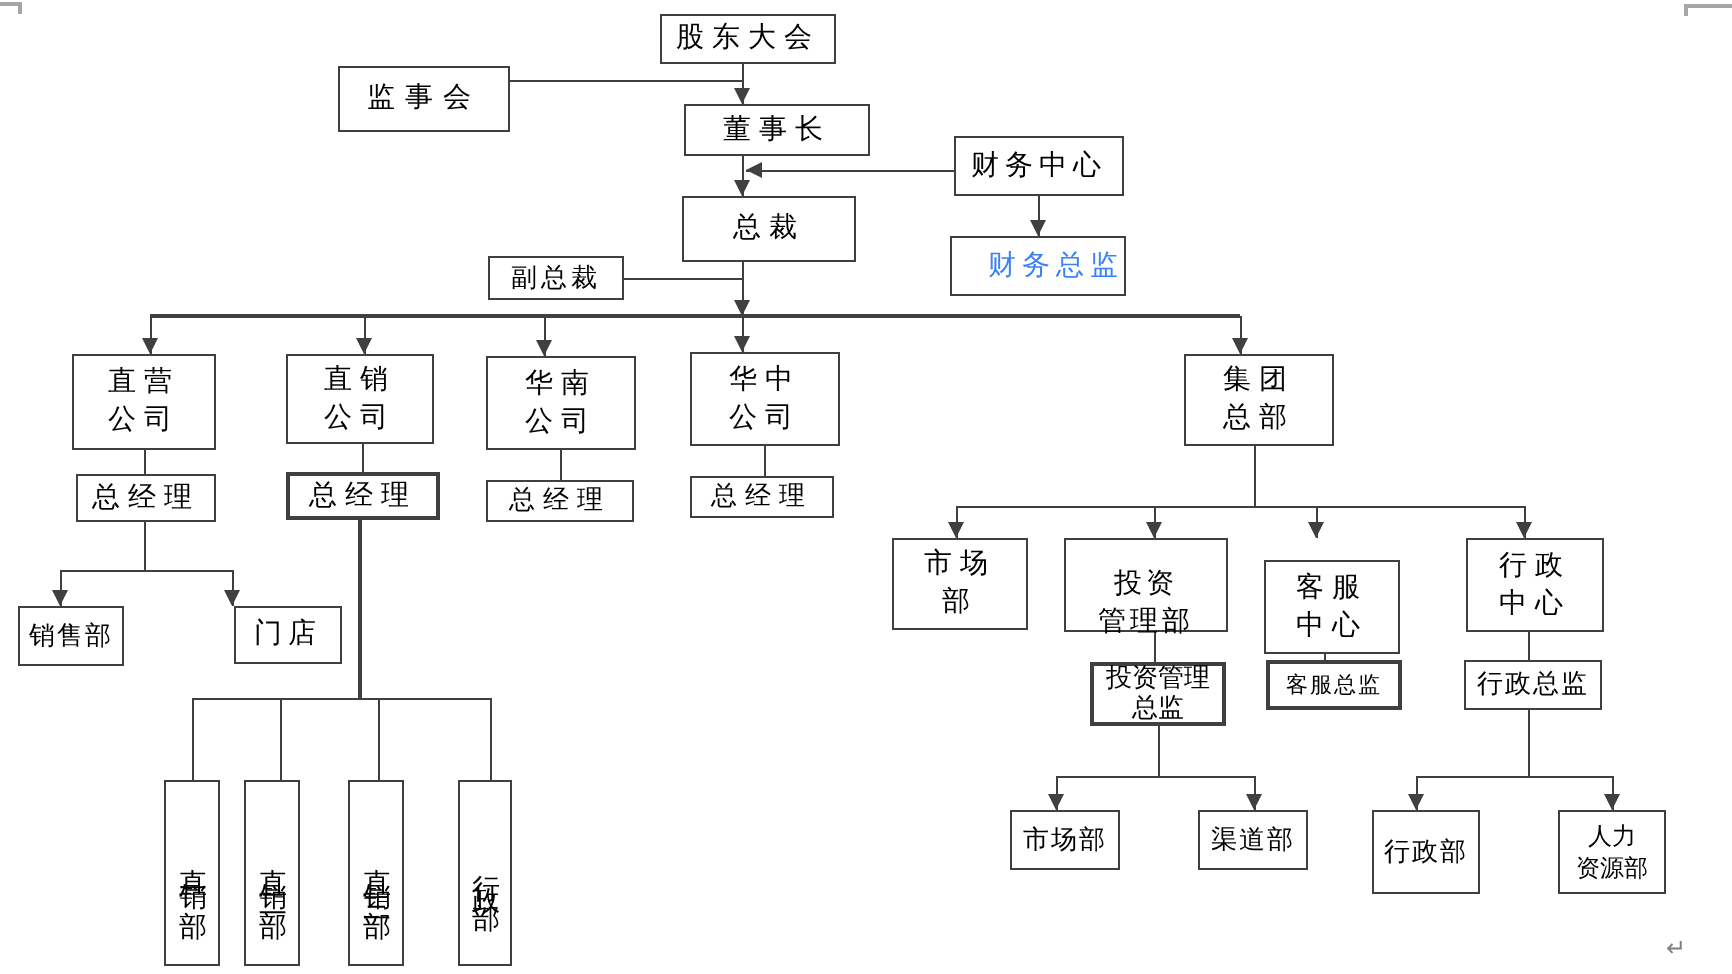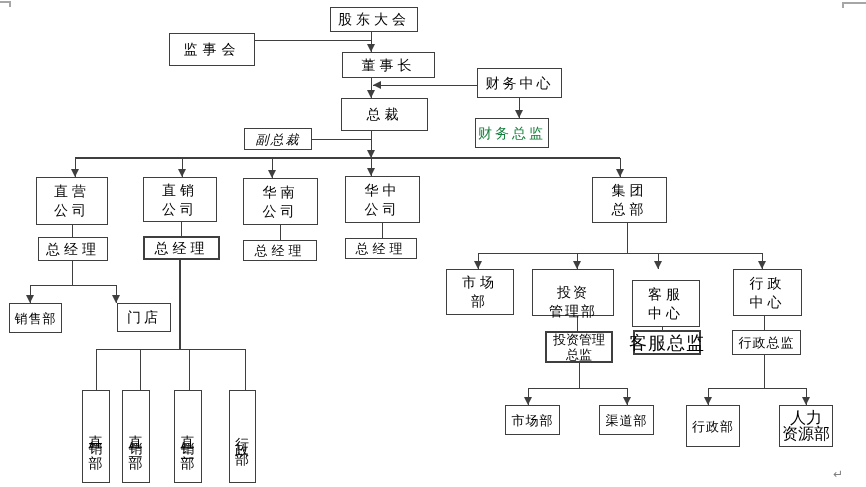--- a/index.html
+++ b/index.html
@@ -123,25 +123,25 @@
     </div>
     <div class="node" style="left: 342px; top: 52px; width: 93px; height: 26px; border-color: rgb(63, 63, 63); color: rgb(0, 0, 0);">
       <div class="nline" style="letter-spacing: 4px;">董事长</div>
     </div>
     <div class="node" style="left: 477px; top: 68px; width: 85px; height: 30px; border-color: rgb(63, 63, 63); color: rgb(0, 0, 0);">
       <div class="nline" style="letter-spacing: 3px;">财务中心</div>
     </div>
     <div class="node" style="left: 341px; top: 98px; width: 87px; height: 33px; border-color: rgb(63, 63, 63); color: rgb(0, 0, 0);">
       <div class="nline" style="letter-spacing: 4px;">总裁</div>
     </div>
-    <div class="node" style="left: 475px; top: 118px; width: 74px; height: 30px; border-color: rgb(63, 63, 63); color: #15803d;">
+    <div class="node" style="left: 475px; top: 118px; width: 88px; height: 30px; border-color: rgb(63, 63, 63); color: #3b82f6; align-items: flex-end;">
       <div class="nline" style="letter-spacing: 3px;">财务总监</div>
     </div>
     <div class="node" style="left: 244px; top: 128px; width: 68px; height: 22px; border-color: rgb(63, 63, 63); color: rgb(0, 0, 0); font-size: 13px;">
-      <div class="nline" style="letter-spacing: 2px; font-style: italic;">副总裁</div>
+      <div class="nline" style="letter-spacing: 2px;">副总裁</div>
     </div>
     <div class="node" style="left: 36px; top: 177px; width: 72px; height: 48px; border-color: rgb(63, 63, 63); color: rgb(0, 0, 0);">
       <div class="nline" style="letter-spacing: 4px;">直营</div>
       <div class="nline" style="letter-spacing: 4px;">公司</div>
     </div>
     <div class="node" style="left: 143px; top: 177px; width: 74px; height: 45px; border-color: rgb(63, 63, 63); color: rgb(0, 0, 0);">
       <div class="nline" style="letter-spacing: 4px;">直销</div>
       <div class="nline" style="letter-spacing: 4px;">公司</div>
     </div>
     <div class="node" style="left: 243px; top: 178px; width: 75px; height: 47px; border-color: rgb(63, 63, 63); color: rgb(0, 0, 0);">
@@ -199,32 +199,32 @@
       <div class="nline" style="letter-spacing: 4px;">中心</div>
     </div>
     <div class="node" style="left: 733px; top: 269px; width: 69px; height: 47px; border-color: rgb(63, 63, 63); color: rgb(0, 0, 0);">
       <div class="nline" style="letter-spacing: 4px;">行政</div>
       <div class="nline" style="letter-spacing: 4px;">中心</div>
     </div>
     <div class="node thick" style="left: 545px; top: 331px; width: 68px; height: 32px; border-color: rgb(63, 63, 63); color: rgb(0, 0, 0); font-size: 13px;">
       <div class="nline" style="letter-spacing: 0px; line-height: 15px;">投资管理</div>
       <div class="nline" style="letter-spacing: 0px; line-height: 15px;">总监</div>
     </div>
-    <div class="node thick" style="left: 633px; top: 330px; width: 68px; height: 25px; border-color: rgb(63, 63, 63); color: rgb(0, 0, 0); font-size: 18px;">
+    <div class="node thick" style="left: 633px; top: 330px; width: 68px; height: 25px; border-color: rgb(63, 63, 63); color: rgb(0, 0, 0); font-size: 11px;">
       <div class="nline" style="letter-spacing: 1px;">客服总监</div>
     </div>
     <div class="node" style="left: 732px; top: 330px; width: 69px; height: 25px; border-color: rgb(63, 63, 63); color: rgb(0, 0, 0); font-size: 13px;">
       <div class="nline" style="letter-spacing: 1px;">行政总监</div>
     </div>
     <div class="node" style="left: 505px; top: 405px; width: 55px; height: 30px; border-color: rgb(63, 63, 63); color: rgb(0, 0, 0); font-size: 13px;">
       <div class="nline" style="letter-spacing: 1px;">市场部</div>
     </div>
     <div class="node" style="left: 599px; top: 405px; width: 55px; height: 30px; border-color: rgb(63, 63, 63); color: rgb(0, 0, 0); font-size: 13px;">
       <div class="nline" style="letter-spacing: 1px;">渠道部</div>
     </div>
     <div class="node" style="left: 686px; top: 405px; width: 54px; height: 42px; border-color: rgb(63, 63, 63); color: rgb(0, 0, 0); font-size: 13px;">
       <div class="nline" style="letter-spacing: 1px;">行政部</div>
     </div>
-    <div class="node" style="left: 779px; top: 405px; width: 54px; height: 42px; border-color: rgb(63, 63, 63); color: rgb(0, 0, 0); font-size: 16px;">
+    <div class="node" style="left: 779px; top: 405px; width: 54px; height: 42px; border-color: rgb(63, 63, 63); color: rgb(0, 0, 0); font-size: 12px;">
       <div class="nline" style="letter-spacing: 0px; line-height: 16px;">人力</div>
       <div class="nline" style="letter-spacing: 0px; line-height: 16px;">资源部</div>
     </div>
   </div>
 
 </body></html>

